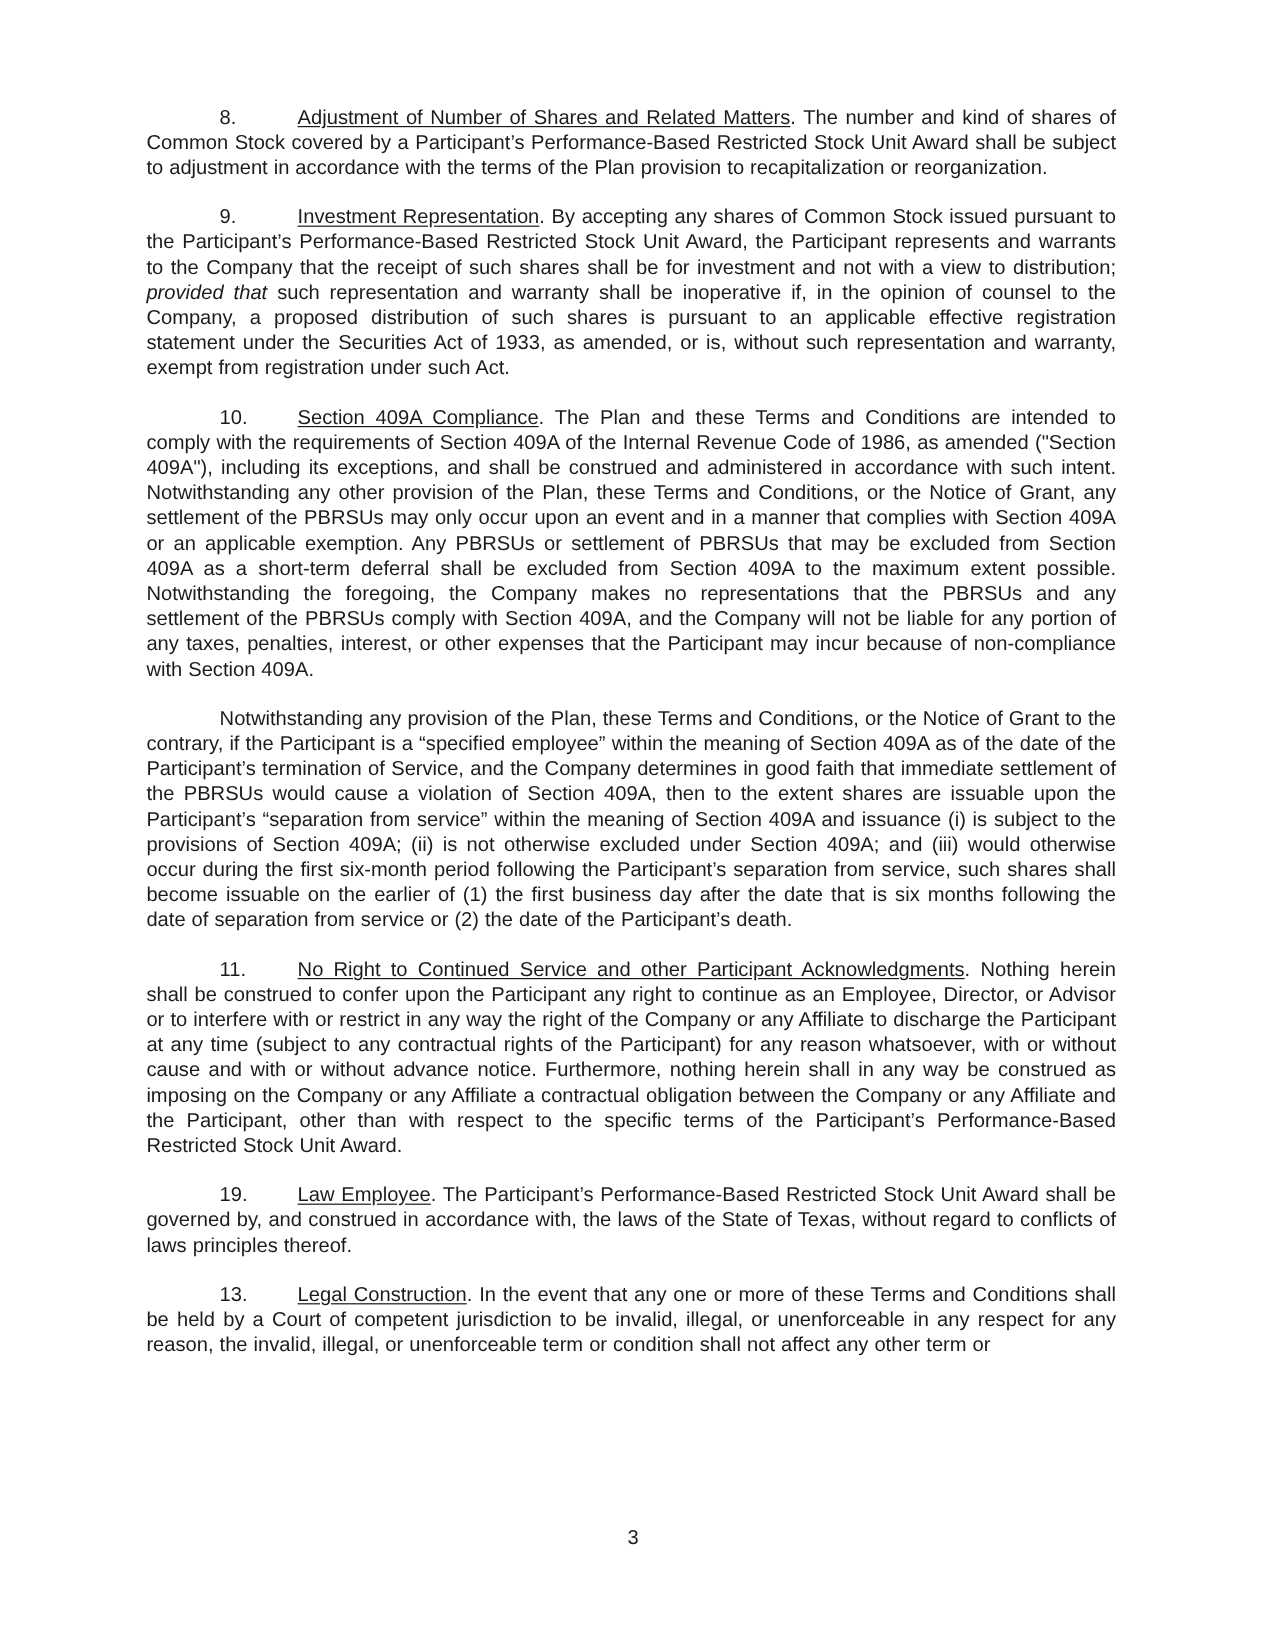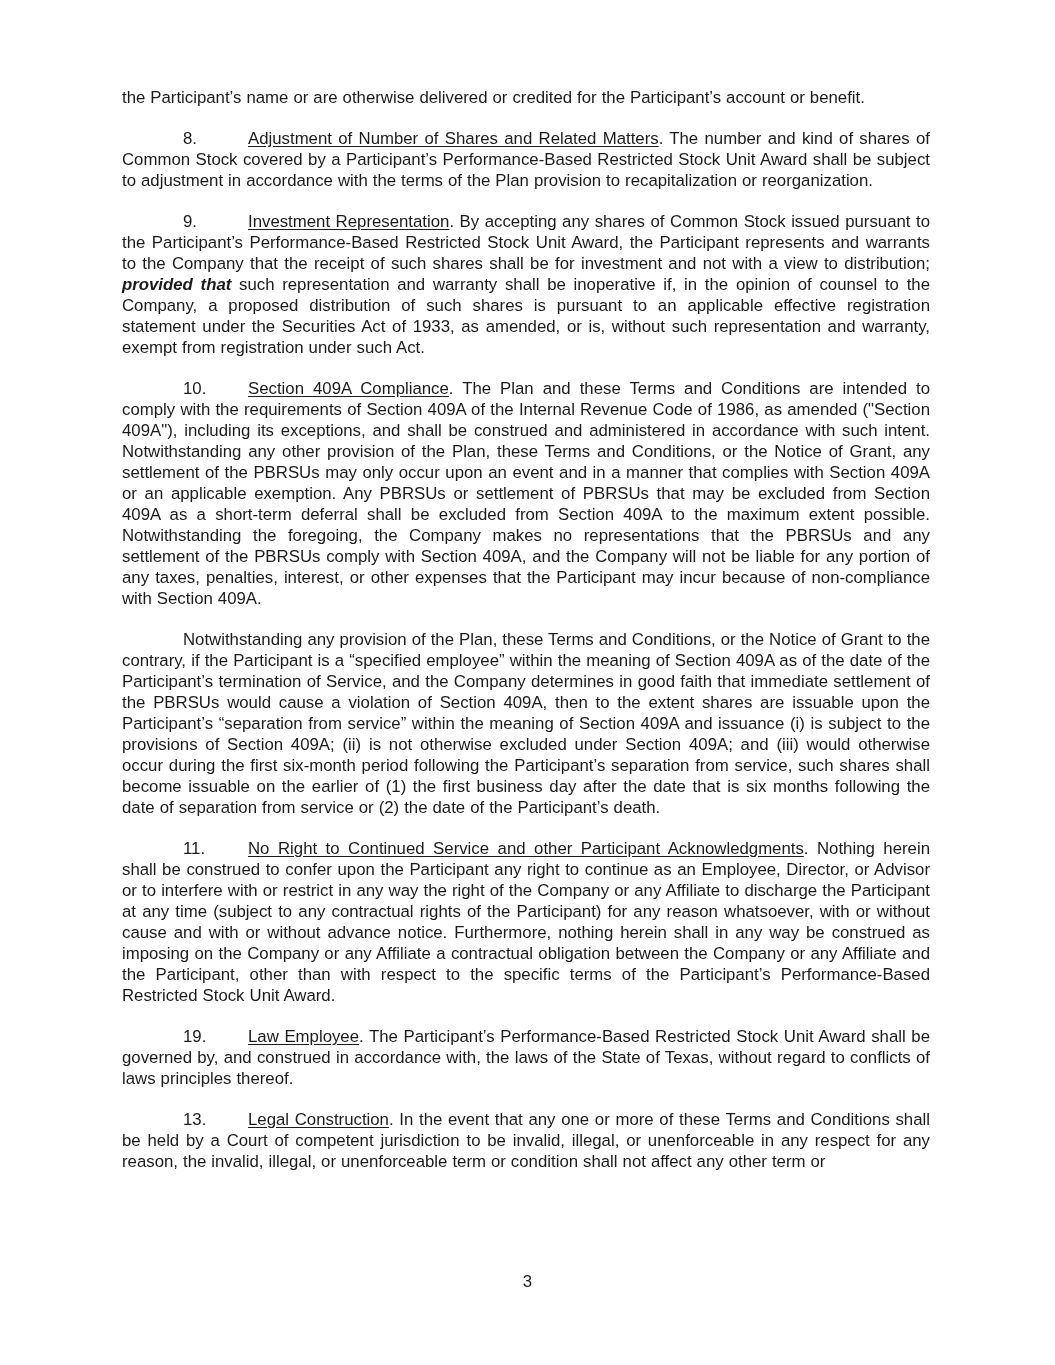--- a/index.html
+++ b/index.html
@@ -38,40 +38,38 @@
     display: inline-block;
     width: 65px;
     text-indent: 0;
   }
   .heading {
     text-decoration: underline;
     text-underline-offset: 2px;
   }
   .italic {
     font-style: italic;
-    font-weight: bold;
   }
   .pagenum {
     position: absolute;
     left: 0;
     top: 1271px;
     width: 1055px;
     text-align: center;
     font-size: 16.8px;
     line-height: 21px;
     color: #1b1b1b;
   }
 </style>
 </head>
 <body>
 
 <div class="page-wrap">
   <div class="content">
 
-    <p class="para">the Participant’s name or are otherwise delivered or credited for the Participant’s account or benefit.</p>
 
     <p class="para indent"><span class="secnum">8.</span><span class="heading">Adjustment of Number of Shares and Related Matters</span><span>.  The number and kind of shares of Common Stock covered by a Participant’s Performance-Based Restricted Stock Unit Award shall be subject to adjustment in accordance with the terms of the Plan provision to recapitalization or reorganization.</span></p>
 
     <p class="para indent"><span class="secnum">9.</span><span class="heading">Investment Representation</span><span>.  By accepting any shares of Common Stock issued pursuant to the Participant’s Performance-Based Restricted Stock Unit Award, the Participant represents and warrants to the Company that the receipt of such shares shall be for investment and not with a view to distribution; </span><span class="italic">provided that</span><span> such representation and warranty shall be inoperative if, in the opinion of counsel to the Company, a proposed distribution of such shares is pursuant to an applicable effective registration statement under the Securities Act of 1933, as amended, or is, without such representation and warranty, exempt from registration under such Act.</span></p>
 
     <p class="para indent"><span class="secnum">10.</span><span class="heading">Section 409A Compliance</span><span>.  The Plan and these Terms and Conditions are intended to comply with the requirements of Section 409A of the Internal Revenue Code of 1986, as amended ("Section 409A"), including its exceptions, and shall be construed and administered in accordance with such intent.  Notwithstanding any other provision of the Plan, these Terms and Conditions, or the Notice of Grant, any settlement of the PBRSUs may only occur upon an event and in a manner that complies with Section 409A or an applicable exemption. Any PBRSUs or settlement of PBRSUs that may be excluded from Section 409A as a short-term deferral shall be excluded from Section 409A to the maximum extent possible. Notwithstanding the foregoing, the Company makes no representations that the PBRSUs and any settlement of the PBRSUs comply with Section 409A, and the Company will not be liable for any portion of any taxes, penalties, interest, or other expenses that the Participant may incur because of non-compliance with Section 409A.</span></p>
 
     <p class="para indent">Notwithstanding any provision of the Plan, these Terms and Conditions, or the Notice of Grant to the contrary, if the Participant is a “specified employee” within the meaning of Section 409A as of the date of the Participant’s termination of Service, and the Company determines in good faith that immediate settlement of the PBRSUs would cause a violation of Section 409A, then to the extent shares are issuable upon the Participant’s “separation from service” within the meaning of Section 409A and issuance (i) is subject to the provisions of Section 409A; (ii) is not otherwise excluded under Section 409A; and (iii) would otherwise occur during the first six-month period following the Participant’s separation from service, such shares shall become issuable on the earlier of (1) the first business day after the date that is six months following the date of separation from service or (2) the date of the Participant’s death.</p>
 
     <p class="para indent"><span class="secnum">11.</span><span class="heading">No Right to Continued Service and other Participant Acknowledgments</span><span>.  Nothing herein shall be construed to confer upon the Participant any right to continue as an Employee, Director, or Advisor or to interfere with or restrict in any way the right of the Company or any Affiliate to discharge the Participant at any time (subject to any contractual rights of the Participant) for any reason whatsoever, with or without cause and with or without advance notice. Furthermore, nothing herein shall in any way be construed as imposing on the Company or any Affiliate a contractual obligation between the Company or any Affiliate and the Participant, other than with respect to the specific terms of the Participant’s Performance-Based Restricted Stock Unit Award.</span></p>

